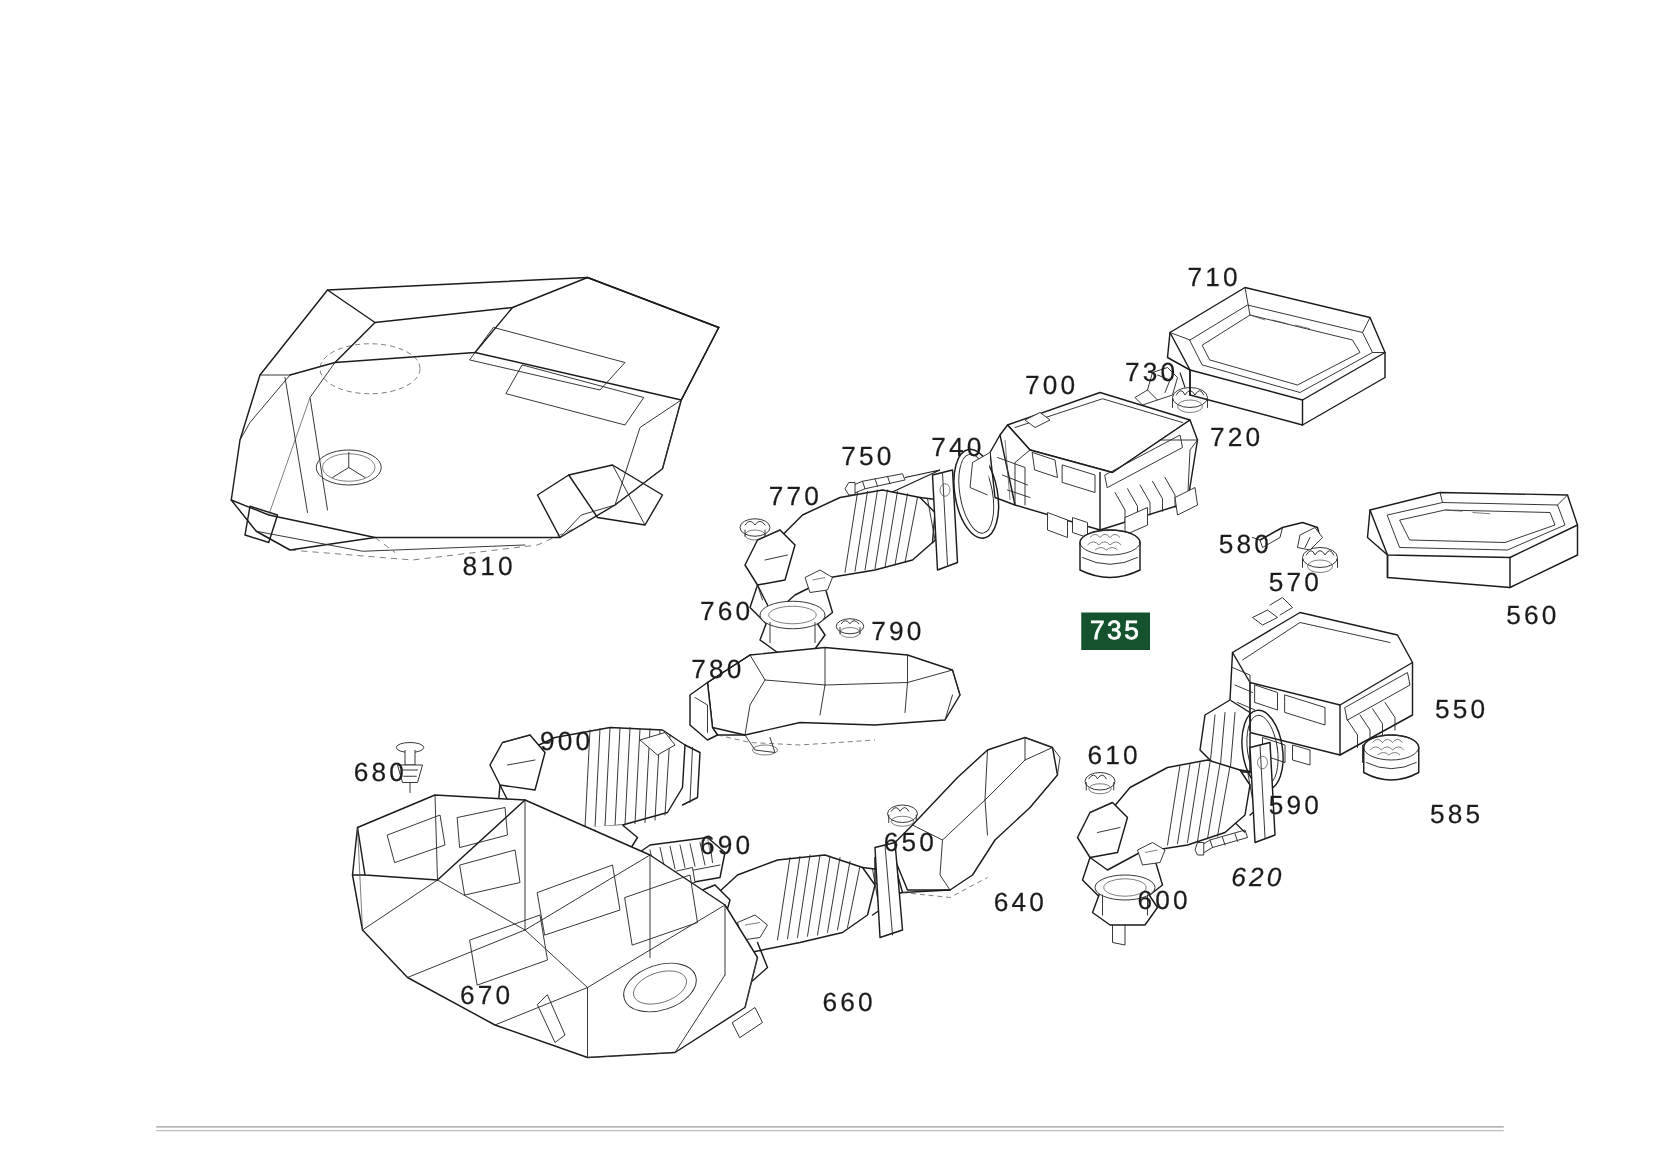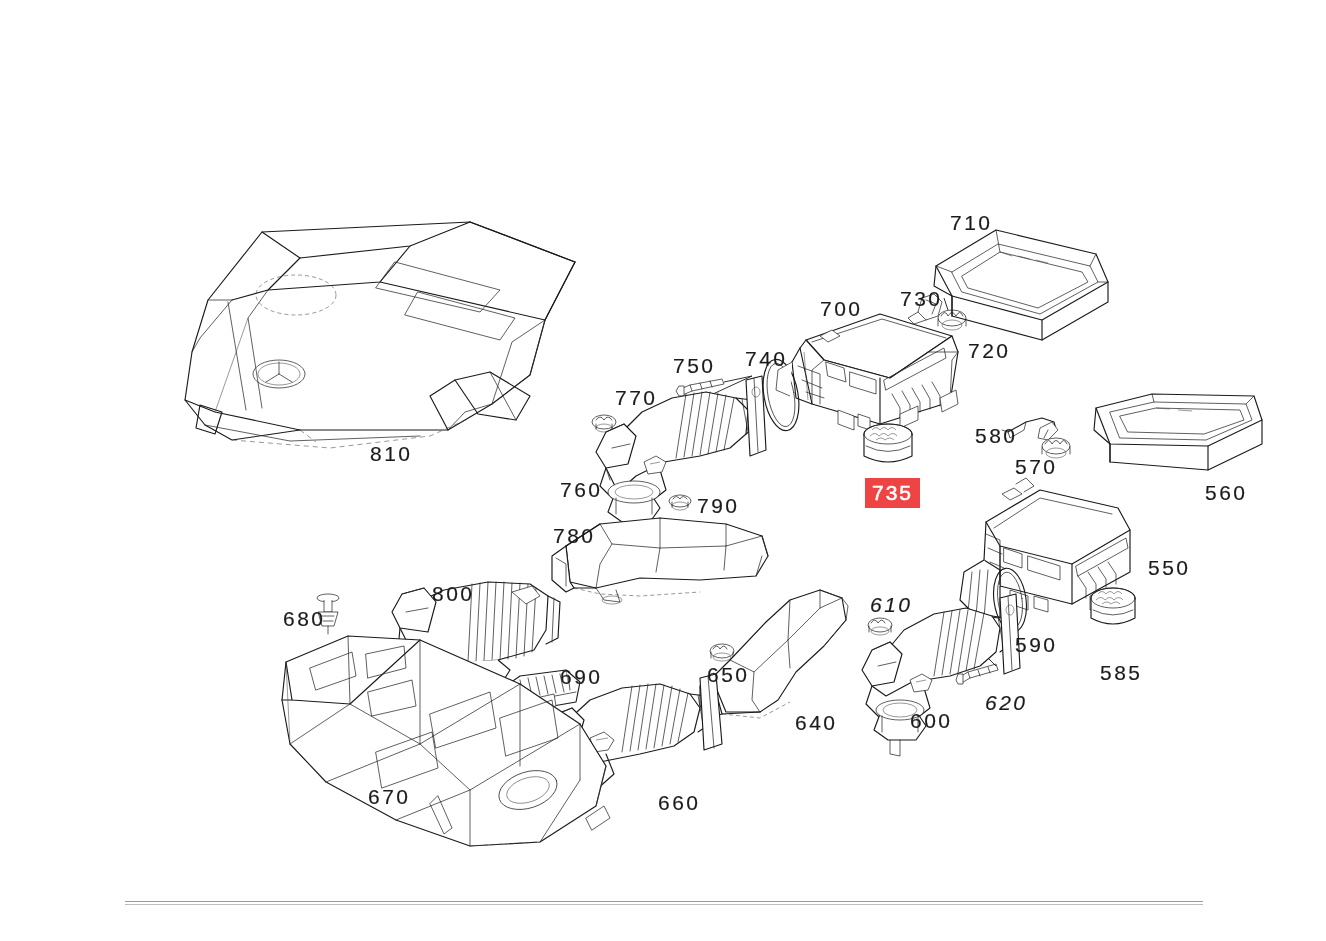--- a/index.html
+++ b/index.html
@@ -568,35 +568,35 @@
       <div class="callout" style="left: 673px; top: 355px;"><span class="num">750</span></div>
       <div class="callout" style="left: 745px; top: 348px;"><span class="num">740</span></div>
       <div class="callout" style="left: 820px; top: 298px;"><span class="num">700</span></div>
       <div class="callout" style="left: 900px; top: 288px;"><span class="num">730</span></div>
       <div class="callout" style="left: 950px; top: 212px;"><span class="num">710</span></div>
       <div class="callout" style="left: 968px; top: 340px; text-align: center;"><span class="num">720</span></div>
       <div class="callout" style="left: 615px; top: 387px;"><span class="num">770</span></div>
       <div class="callout" style="left: 560px; top: 479px;"><span class="num">760</span></div>
       <div class="callout" style="left: 697px; top: 495px;"><span class="num">790</span></div>
       <div class="callout" style="left: 553px; top: 525px;"><span class="num">780</span></div>
-      <div class="callout highlighted" style="left: 865px; top: 478px; background: #ef4444;"><span class="num">735</span></div>
+      <div class="callout highlighted" style="left: 865px; top: 490px; background: #14532d;"><span class="num">735</span></div>
       <div class="callout" style="left: 975px; top: 425px;"><span class="num">580</span></div>
       <div class="callout" style="left: 1015px; top: 456px;"><span class="num">570</span></div>
       <div class="callout" style="left: 1205px; top: 482px;"><span class="num">560</span></div>
       <div class="callout" style="left: 1148px; top: 557px;"><span class="num">550</span></div>
-      <div class="callout" style="left: 870px; top: 594px; font-style: italic;"><span class="num">610</span></div>
+      <div class="callout" style="left: 870px; top: 594px;"><span class="num">610</span></div>
       <div class="callout" style="left: 1015px; top: 634px;"><span class="num">590</span></div>
-      <div class="callout" style="left: 1100px; top: 641px; margin-top: 21px;"><span class="num">585</span></div>
+      <div class="callout" style="left: 1144px; top: 641px;"><span class="num">585</span></div>
       <div class="callout" style="left: 985px; top: 692px; font-style: italic;"><span class="num">620</span></div>
       <div class="callout" style="left: 910px; top: 710px;"><span class="num">600</span></div>
       <div class="callout" style="left: 707px; top: 664px;"><span class="num">650</span></div>
       <div class="callout" style="left: 795px; top: 712px;"><span class="num">640</span></div>
       <div class="callout" style="left: 560px; top: 666px;"><span class="num">690</span></div>
       <div class="callout" style="left: 658px; top: 792px;"><span class="num">660</span></div>
-      <div class="callout" style="left: 432px; top: 583px;"><span class="num">800</span></div>
+      <div class="callout" style="left: 432px; top: 583px;"><span class="num">900</span></div>
       <div class="callout" style="left: 283px; top: 608px;"><span class="num">680</span></div>
       <div class="callout" style="left: 368px; top: 786px;"><span class="num">670</span></div>
     </div>
 
   <div id="footer-rule"></div>
   <div id="footer-rule2"></div>
 
 </div>
 
 </body></html>

